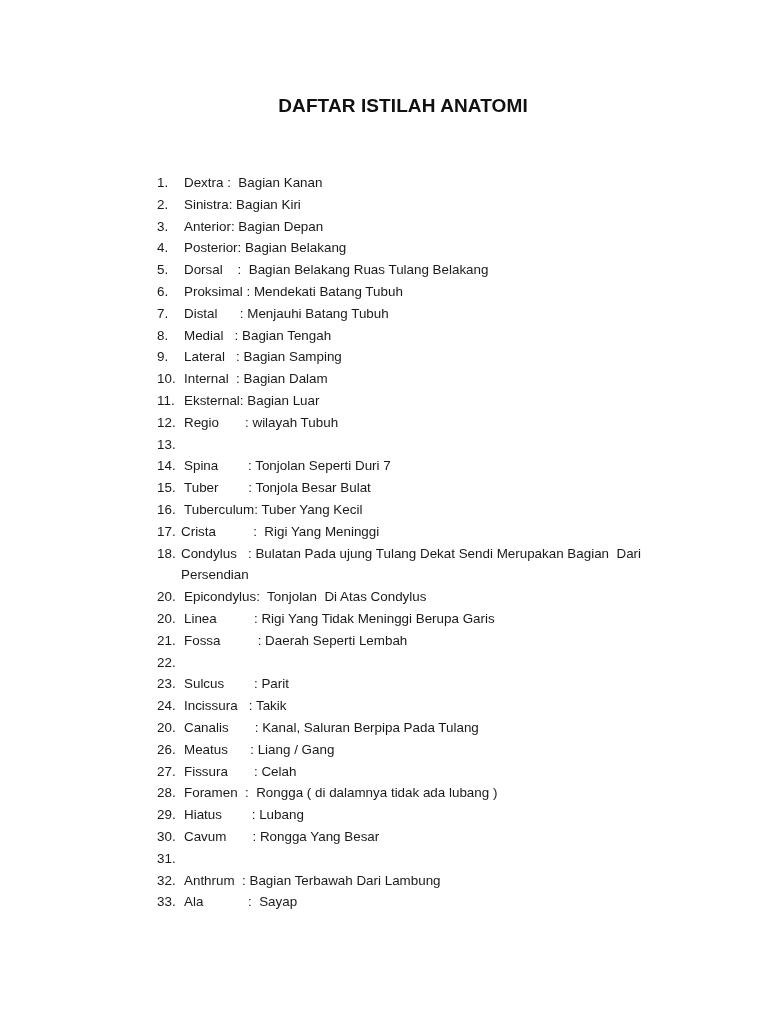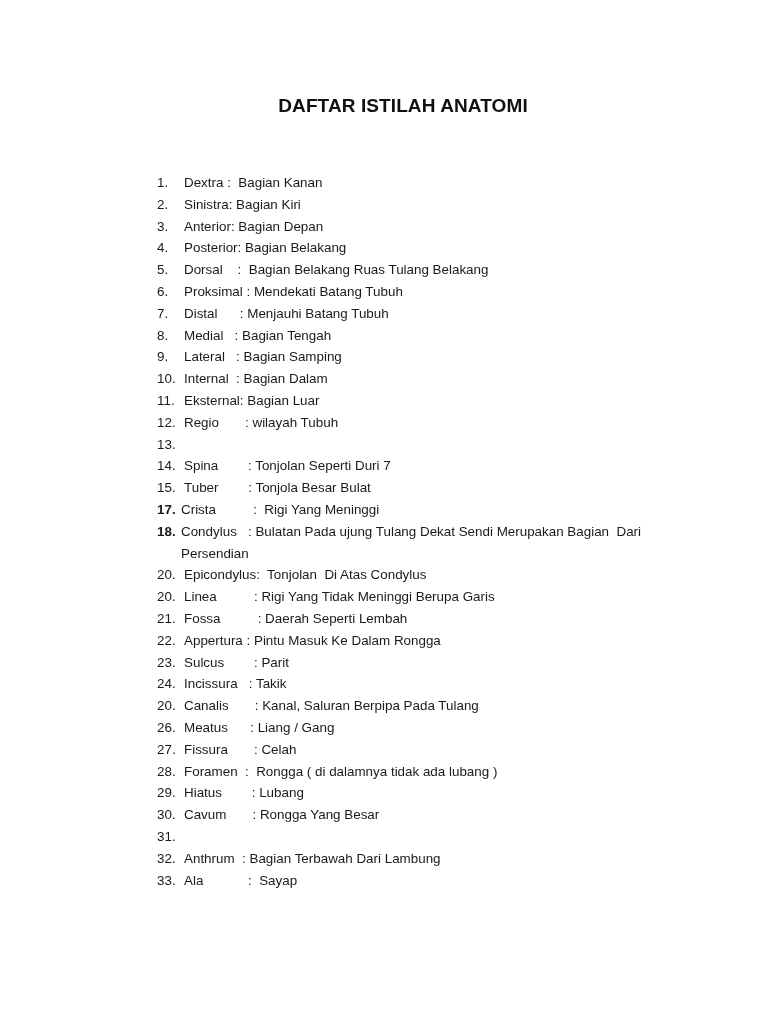--- a/index.html
+++ b/index.html
@@ -46,21 +46,21 @@
       display: flex;
       font-size: 13.4px;
       line-height: 21.8px;
       white-space: pre;
     }
     .num {
       display: inline-block;
       width: 27px;
       flex: 0 0 27px;
     }
-    .num.wide { width: 24px; flex: 0 0 24px; font-weight: bold; }
+    .num.wide { width: 24px; flex: 0 0 24px; }
     .text {
       display: inline-block;
       white-space: pre-wrap;
     }
     .cont {
       padding-left: 24px;
       font-size: 13.4px;
       line-height: 21.8px;
       white-space: pre;
     }
@@ -80,27 +80,28 @@
     <li class="item"><span class="num">6.</span><span class="text">Proksimal : Mendekati Batang Tubuh</span></li>
     <li class="item"><span class="num">7.</span><span class="text">Distal      : Menjauhi Batang Tubuh</span></li>
     <li class="item"><span class="num">8.</span><span class="text">Medial   : Bagian Tengah</span></li>
     <li class="item"><span class="num">9.</span><span class="text">Lateral   : Bagian Samping</span></li>
     <li class="item"><span class="num">10.</span><span class="text">Internal  : Bagian Dalam</span></li>
     <li class="item"><span class="num">11.</span><span class="text">Eksternal: Bagian Luar</span></li>
     <li class="item"><span class="num">12.</span><span class="text">Regio       : wilayah Tubuh</span></li>
     <li class="item"><span class="num">13.</span></li>
     <li class="item"><span class="num">14.</span><span class="text">Spina        : Tonjolan Seperti Duri 7</span></li>
     <li class="item"><span class="num">15.</span><span class="text">Tuber        : Tonjola Besar Bulat</span></li>
+    <li class="item"><span class="num">16.</span><span class="text">Tuberculum: Tuber Yang Kecil</span></li>
     <li class="item"><span class="num wide">17.</span><span class="text">Crista          :  Rigi Yang Meninggi</span></li>
     <li class="item"><span class="num wide">18.</span><span class="text">Condylus   : Bulatan Pada ujung Tulang Dekat Sendi Merupakan Bagian  Dari</span></li>
     <li class="cont">Persendian</li>
     <li class="item"><span class="num">20.</span><span class="text">Epicondylus:  Tonjolan  Di Atas Condylus</span></li>
     <li class="item"><span class="num">20.</span><span class="text">Linea          : Rigi Yang Tidak Meninggi Berupa Garis</span></li>
     <li class="item"><span class="num">21.</span><span class="text">Fossa          : Daerah Seperti Lembah</span></li>
-    <li class="item"><span class="num">22.</span><span class="text">Appertura : Pintu Masuk Ke Dalam Rongga</span></li>
+    <li class="item"><span class="num">22.</span></li>
     <li class="item"><span class="num">23.</span><span class="text">Sulcus        : Parit</span></li>
     <li class="item"><span class="num">24.</span><span class="text">Incissura   : Takik</span></li>
     <li class="item"><span class="num">20.</span><span class="text">Canalis       : Kanal, Saluran Berpipa Pada Tulang</span></li>
     <li class="item"><span class="num">26.</span><span class="text">Meatus      : Liang / Gang</span></li>
     <li class="item"><span class="num">27.</span><span class="text">Fissura       : Celah</span></li>
     <li class="item"><span class="num">28.</span><span class="text">Foramen  :  Rongga ( di dalamnya tidak ada lubang )</span></li>
     <li class="item"><span class="num">29.</span><span class="text">Hiatus        : Lubang</span></li>
     <li class="item"><span class="num">30.</span><span class="text">Cavum       : Rongga Yang Besar</span></li>
     <li class="item"><span class="num">31.</span></li>
     <li class="item"><span class="num">32.</span><span class="text">Anthrum  : Bagian Terbawah Dari Lambung</span></li>

